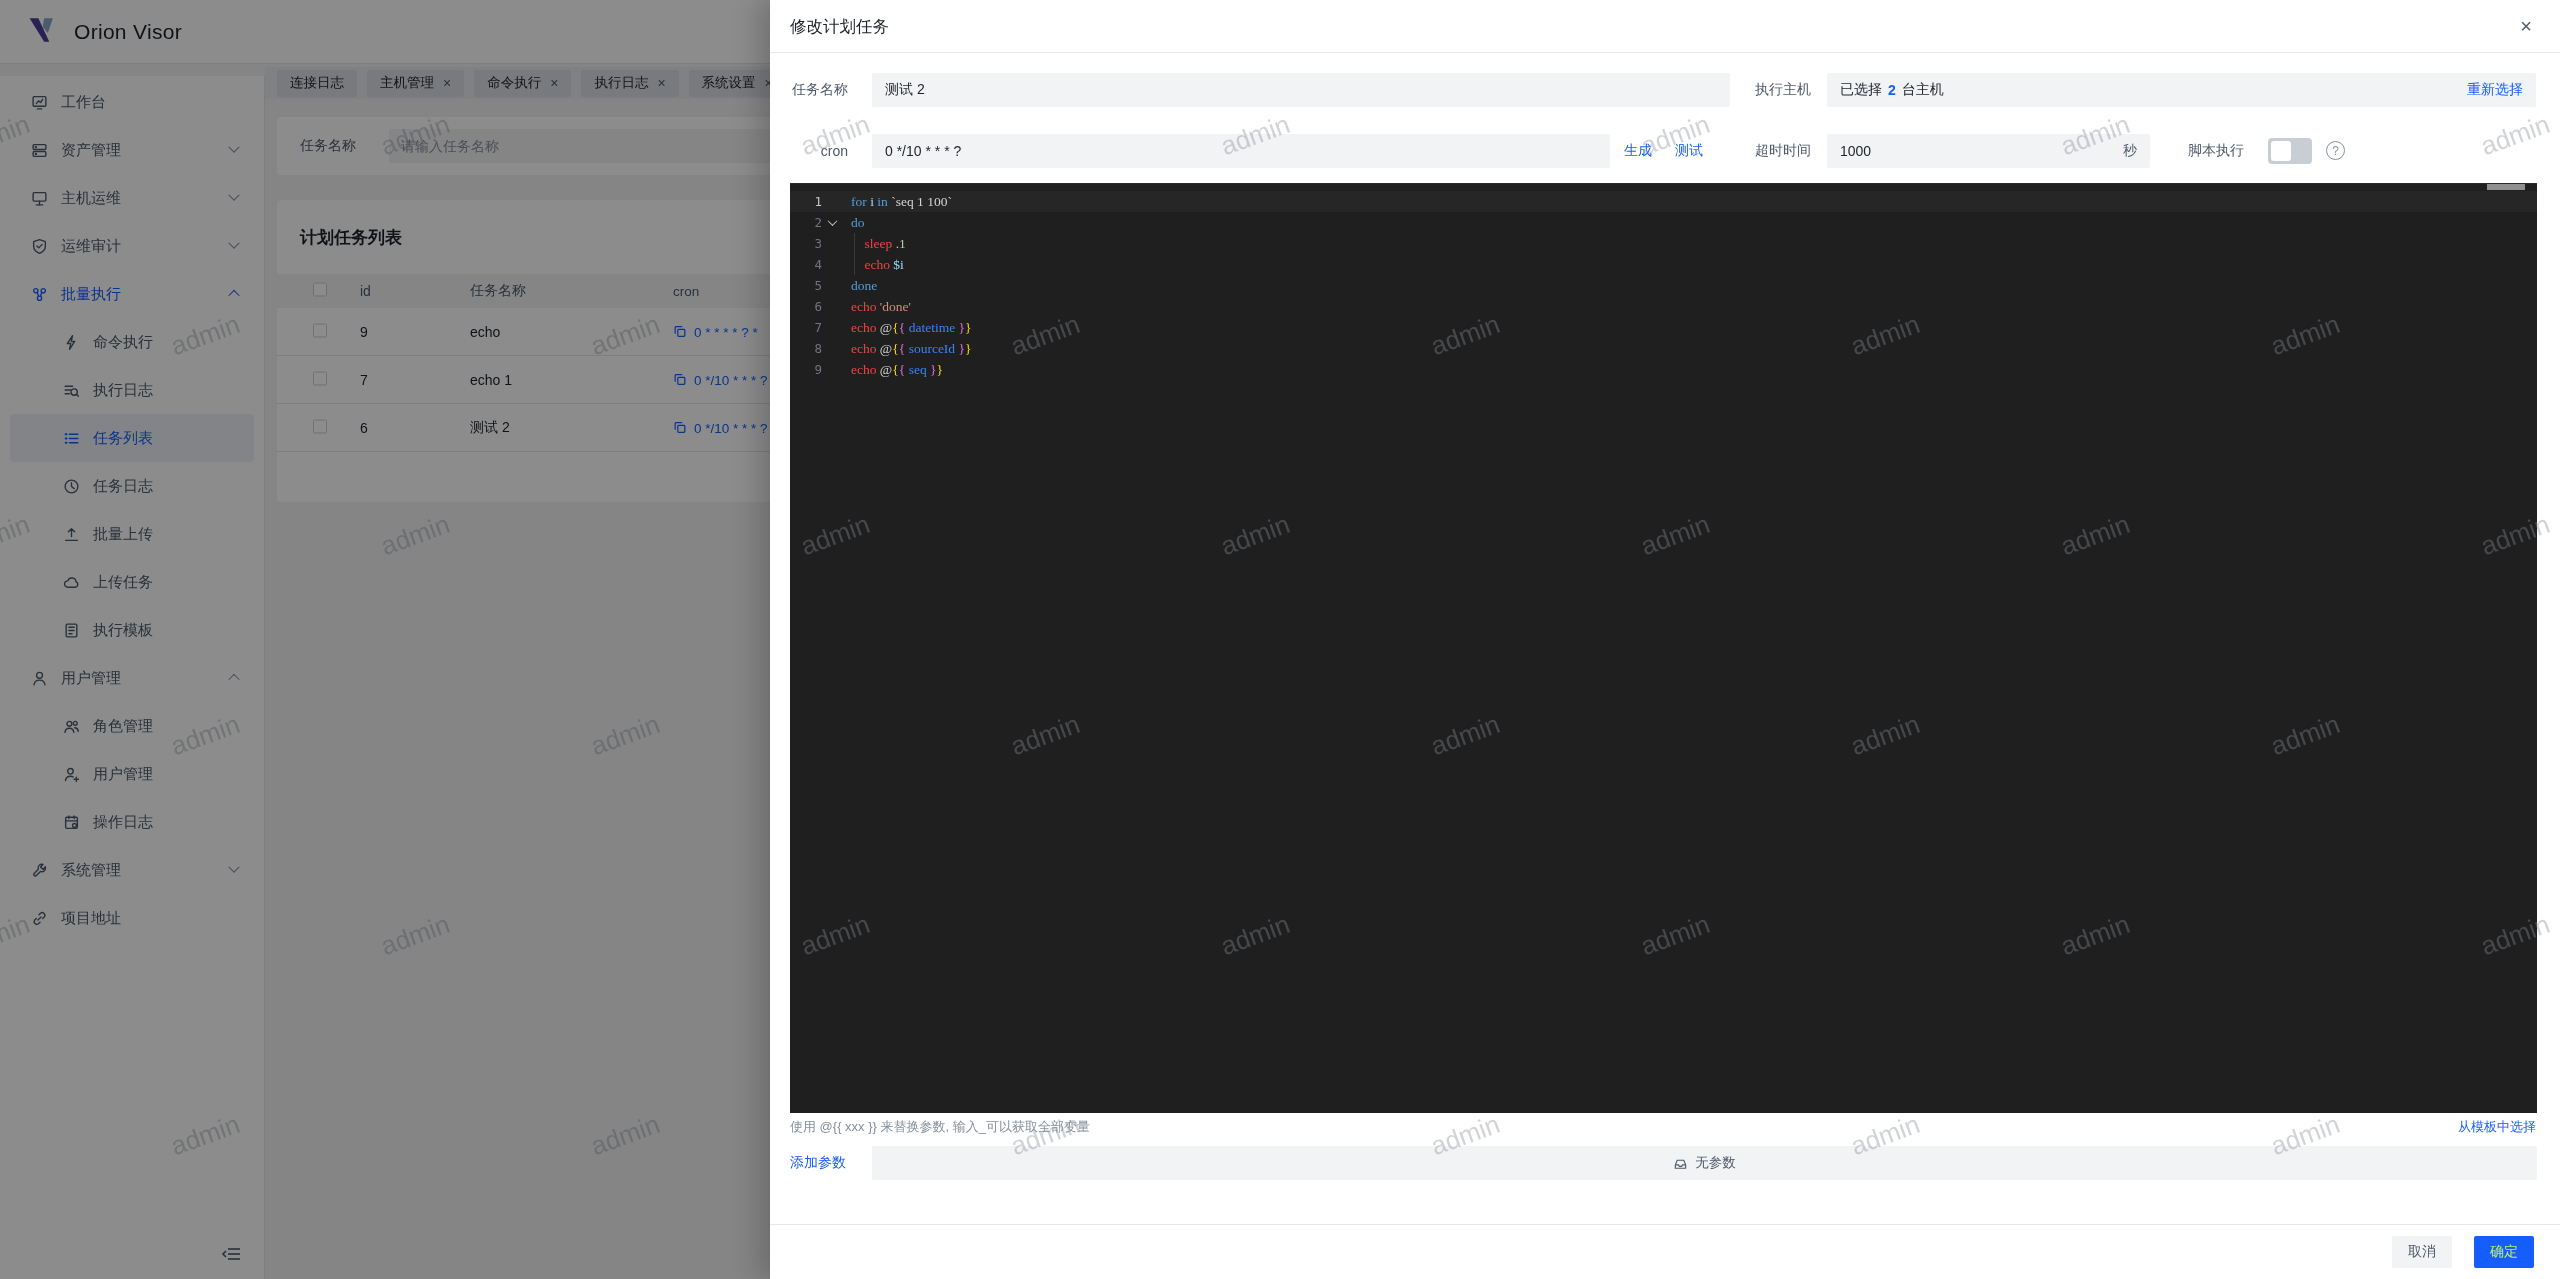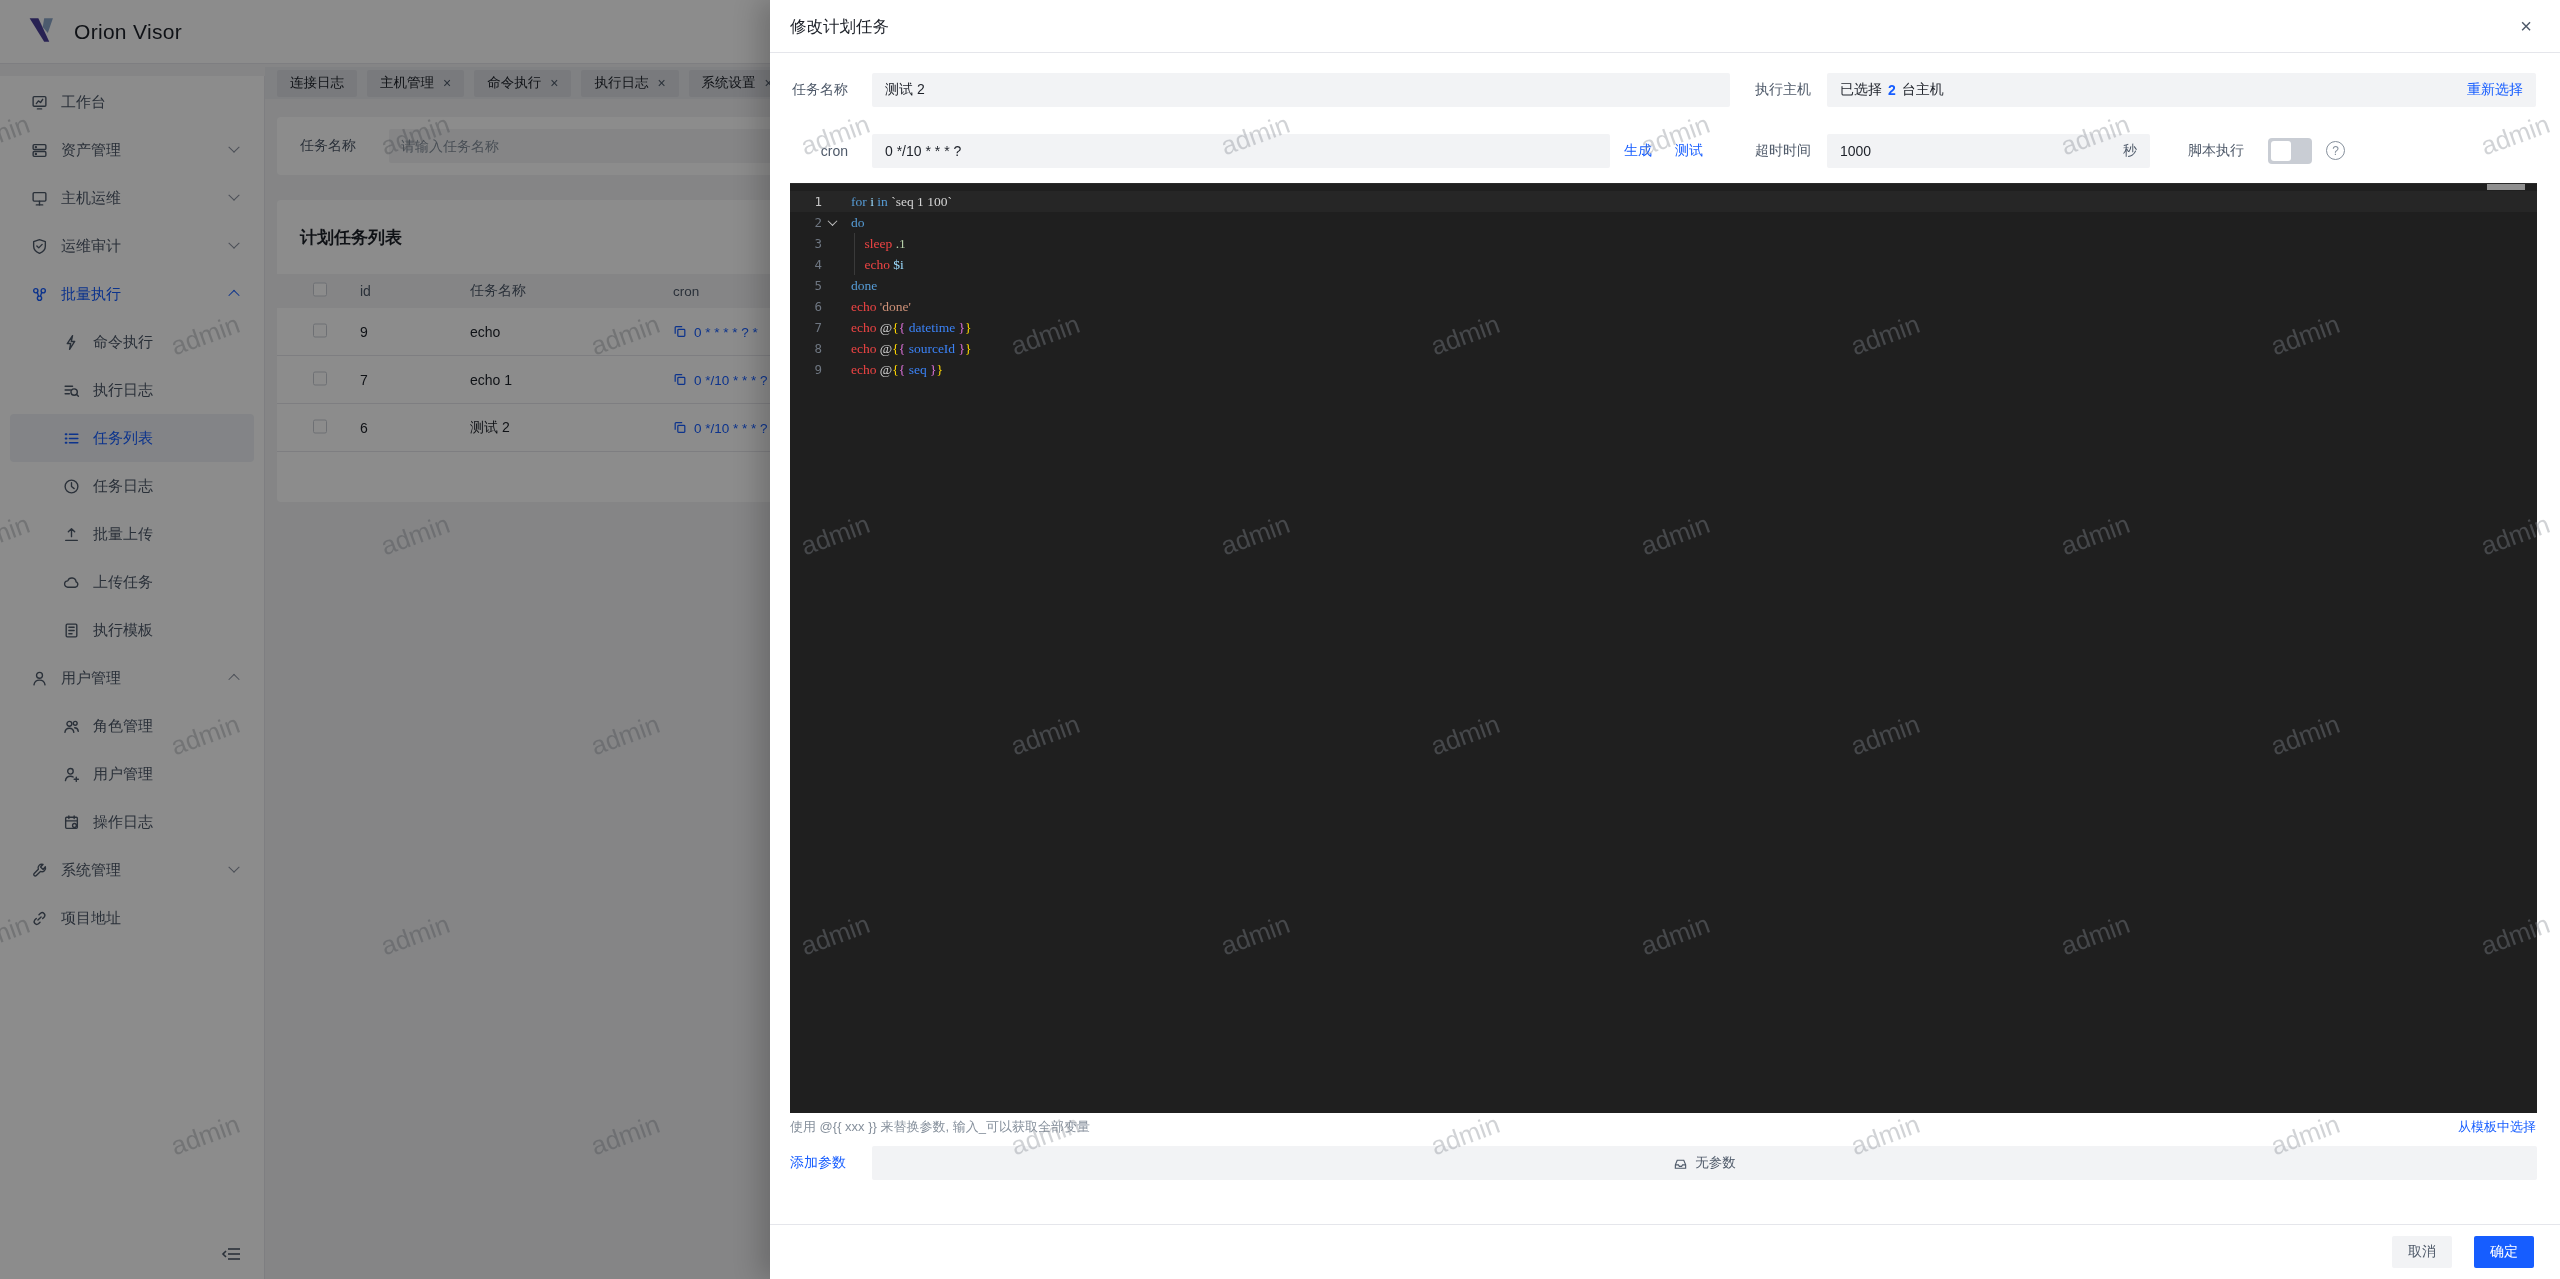--- a/index.html
+++ b/index.html
@@ -97,21 +97,21 @@
 
   .hint-row { position:absolute; left:20px; right:23px; top:1118px; height:20px; font-size:13px; color:#86909c; }
   .hint-right { position:absolute; right:1px; top:0; }
   .param-row { position:absolute; left:0; right:0; top:1146px; height:34px; }
   .add-param { position:absolute; left:20px; top:0; height:34px; display:flex; align-items:center; }
   .empty-bar { position:absolute; left:102px; right:23px; top:0; height:34px; background:#f2f3f5; border-radius:2px; display:flex; align-items:center; justify-content:center; gap:7px; color:#4e5969; font-size:13.5px; }
 
   .m-footer { position:absolute; left:0; right:0; top:1224px; bottom:0; border-top:1px solid #e5e6eb; display:flex; align-items:center; justify-content:flex-end; gap:22px; padding-right:26px; }
   .btn { height:32px; min-width:60px; padding:0 15px; border:none; border-radius:2px; font-size:14px; cursor:pointer; font-family:"Liberation Sans",sans-serif; }
   .btn-cancel { background:#f2f3f5; color:#4e5969; }
-  .btn-ok { background:#165dff; color:#ffffff; }
+  .btn-ok { background:#165dff; color:#bef264; }
 </style>
 </head>
 <body>
 
 <div class="app">
   <header class="top-header">
     <div class="logo-wrap">
       <span>
         <svg width="36" height="32" viewBox="0 0 24 22">
           <polygon points="13.5,3 19.5,3 16,13 12.5,9" fill="#8ba6c9"></polygon>

